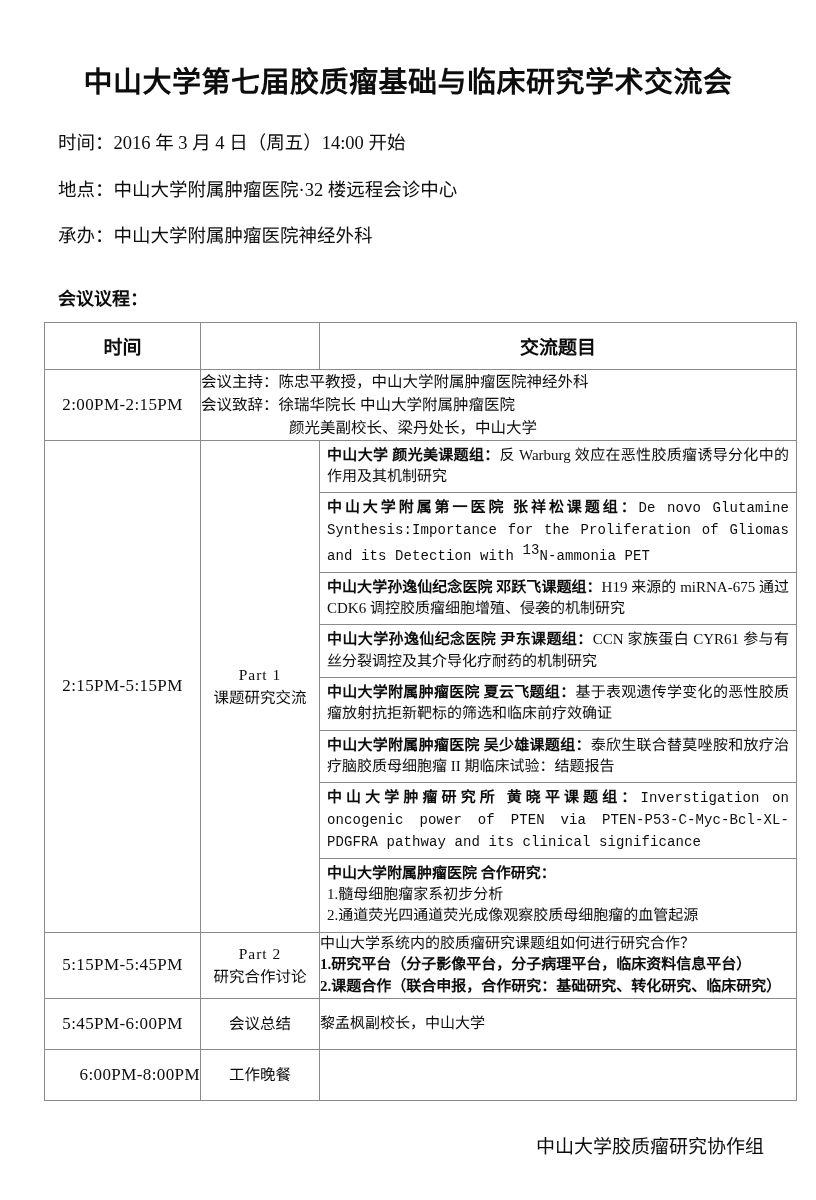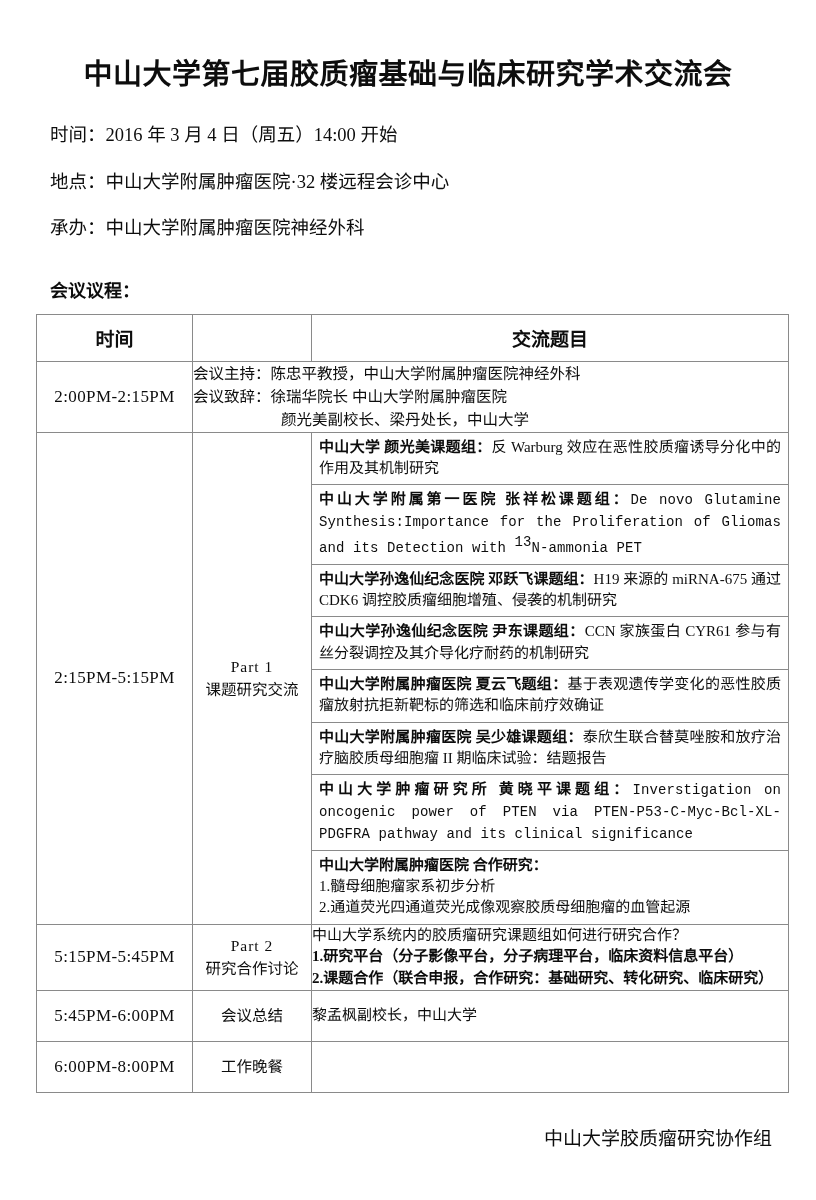--- a/index.html
+++ b/index.html
@@ -13,21 +13,21 @@
     height: 1200px;
     font-family: "Liberation Serif", "DejaVu Serif", serif;
     color: #0d0d0d;
     overflow: hidden;
   }
   .page {
     position: relative;
     width: 816px;
     height: 1200px;
     box-sizing: border-box;
-    padding: 8px;
+    padding: 16px;
   }
 
   
   .doc-title {
     text-align: center;
     font-size: 29px;
     font-weight: bold;
     letter-spacing: 0.5px;
     margin: 0;
     padding: 48px 30px 0 30px;
@@ -254,21 +254,21 @@
         </td>
       </tr>
 
       <tr>
         <td class="time-cell" style="height:50px;">5:45PM-6:00PM</td>
         <td class="part-cell">会议总结</td>
         <td class="topic-cell">黎孟枫副校长，中山大学</td>
       </tr>
 
       <tr>
-        <td class="time-cell" style="height:50px;">6:00PM-8:00PM</td>
+        <td class="time-cell" style="height:50px;text-align:right;">6:00PM-8:00PM</td>
         <td class="part-cell">工作晚餐</td>
         <td class="topic-cell"></td>
       </tr>
     </tbody>
   </table>
 
   <div class="footer">中山大学胶质瘤研究协作组</div>
 
 </div>
 

